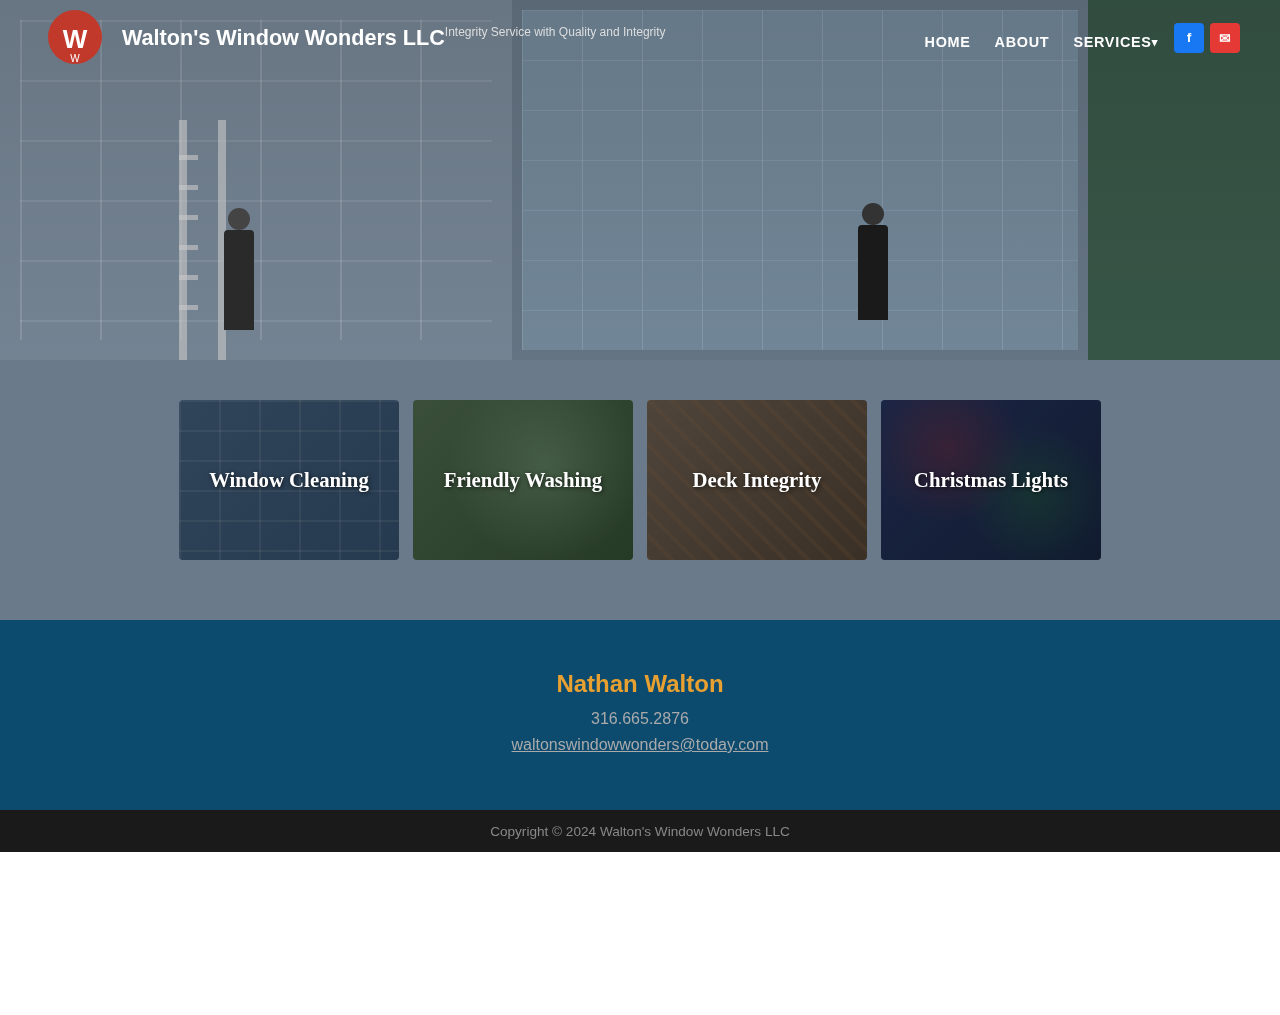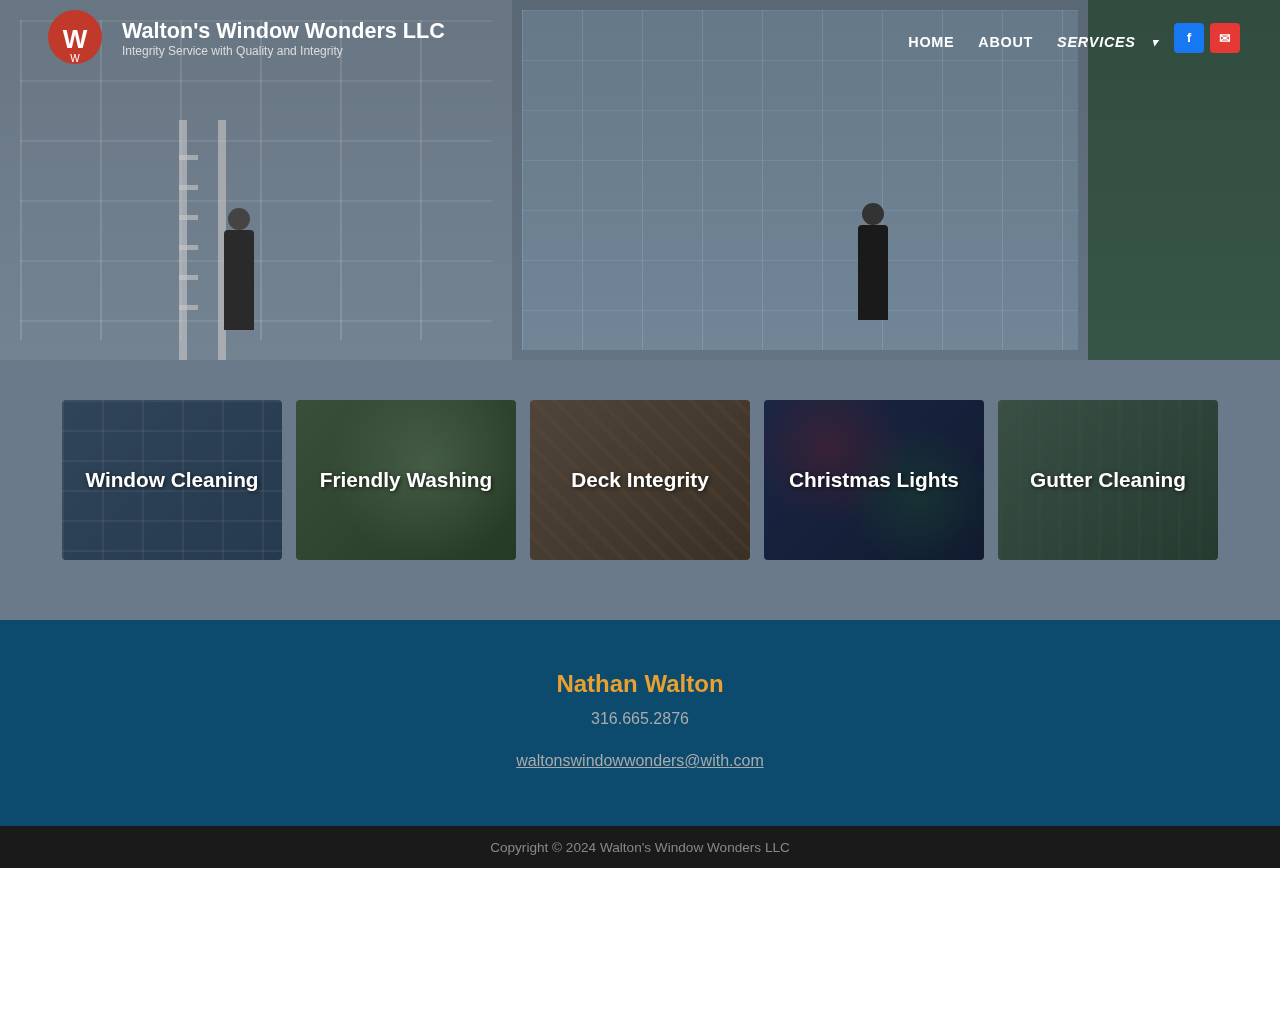--- a/index.html
+++ b/index.html
@@ -18,21 +18,21 @@
     .logo-area {
       display: flex;
       align-items: center;
       gap: 12px;
       flex: 1;
     }
     .logo-icon {
       width: 70px;
       height: 55px;
     }
-    .logo-text-block { display: flex; flex-direction: column; }
+    .logo-text-block { display: flex; flex-direction: row; }
     .logo-title {
       font-size: 1.35rem;
       font-weight: bold;
       color: #fff;
     }
     .logo-subtitle {
       font-size: 0.75rem;
       color: #ddd;
     }
     nav {
@@ -45,22 +45,21 @@
       text-decoration: none;
       font-size: 0.9rem;
       font-weight: 600;
       letter-spacing: 0.05em;
       cursor: pointer;
       margin-top: 9px;
     }
     .nav-services {
       display: flex;
       align-items: center;
-      gap: 16px;
-      font-style: italic;
+      gap: 0;
     }
     .chevron {
       font-size: 0.7rem;
     }
     .social-icons {
       display: flex;
       align-items: center;
       gap: 6px;
       margin-left: 16px;
     }
@@ -198,20 +197,21 @@
       display: flex;
       align-items: center;
       justify-content: center;
       text-align: center;
       color: #fff;
       font-size: 1.3rem;
       font-weight: bold;
       line-height: 1.3;
       text-shadow: 1px 1px 4px rgba(0,0,0,0.7);
       padding: 10px;
+      font-family: Liberation Serif, serif;
     }
 
     
     .bg-window::before {
       content: '';
       position: absolute;
       inset: 0;
       background:
         repeating-linear-gradient(
           to right, rgba(255,255,255,0.1) 0, rgba(255,255,255,0.1) 2px, transparent 2px, transparent 40px
@@ -258,21 +258,21 @@
     }
     .contact-name {
       color: #e8a030;
       font-size: 1.5rem;
       font-weight: bold;
       margin-bottom: 12px;
     }
     .contact-phone {
       color: #aaa;
       font-size: 1rem;
-      margin-bottom: 24px;
+      margin-bottom: 8px;
     }
     .contact-email {
       color: #aaa;
       font-size: 1rem;
       margin-bottom: 20px;
       text-decoration: underline;
       cursor: pointer;
     }
     .contact-cta {
       color: #e8a030;
@@ -369,31 +369,25 @@
         <div class="service-card-overlay"></div>
         <div class="service-card-label">Deck
 Integrity</div>
       </div>
       <div class="service-card">
         <div class="service-card-bg bg-christmas"></div>
         <div class="service-card-overlay"></div>
         <div class="service-card-label">Christmas
 Lights</div>
       </div>
-      <div class="service-card">
-        <div class="service-card-bg bg-gutter"></div>
-        <div class="service-card-overlay"></div>
-        <div class="service-card-label">Gutter
-Cleaning</div>
-      </div>
     </div>
 </section>
 
 <section class="contact-section">
   <div class="contact-name">Nathan Walton</div>
   <div class="contact-phone">316.665.2876</div>
-  <a class="contact-email" href="#">waltonswindowwonders@with.com</a>
+  <a class="contact-email" href="#">waltonswindowwonders@today.com</a>
   <div style="height:16px;"></div>
 </section>
 
 <footer>
   <span class="footer-copy">Copyright © 2024 Walton's Window Wonders LLC</span>
 </footer>
 
 </body></html>

